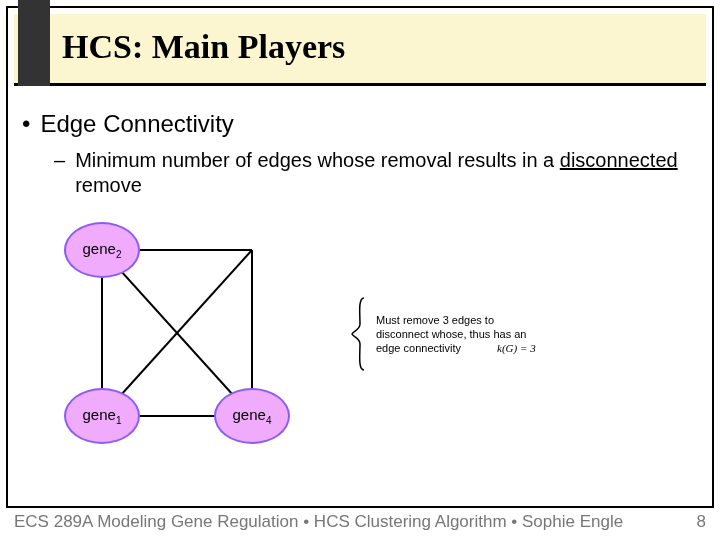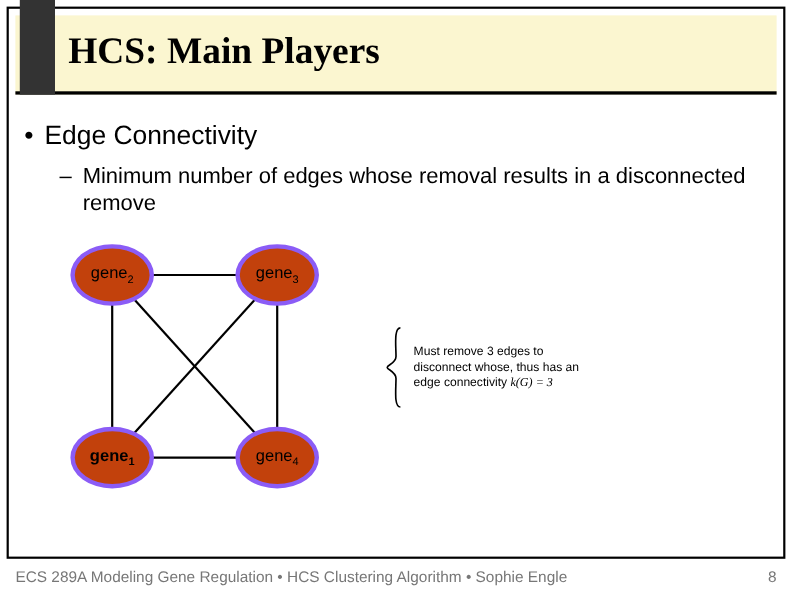--- a/index.html
+++ b/index.html
@@ -51,68 +51,68 @@
   .bullet-l1 .dot { margin: 0 10px 0 2px; }
   .bullet-l2 {
     display: flex;
     align-items: flex-start;
     font-size: 20px;
     color: #000;
     margin-left: 34px;
     line-height: 1.25;
   }
   .bullet-l2 .dash { margin-right: 10px; }
-  .underline { }
+  .underline { text-decoration: underline; }
   .graph-area {
     position: absolute;
     top: 110px; left: 36px;
     width: 260px; height: 240px;
   }
   .graph-svg {
     position: absolute;
     top: 0; left: 0;
     width: 260px; height: 240px;
   }
   .node {
     position: absolute;
     width: 76px; height: 56px;
-    background: #c2410c;
-    border: 4px solid #8b5cf6;
+    background: #f0abfc;
+    border: 2px solid #8b5cf6;
     border-radius: 50%;
     display: flex;
     align-items: center;
     justify-content: center;
     font-size: 15px;
   }
   .node sub { font-size: 10px; vertical-align: sub; }
   .n2 { top: 2px; left: 8px; }
   .n3 { top: 2px; left: 158px; }
-  .n1 { top: 168px; left: 8px; font-weight: bold; }
+  .n1 { top: 168px; left: 8px; }
   .n4 { top: 168px; left: 158px; }
   .annotation {
     position: absolute;
     top: 186px; left: 330px;
     width: 340px;
     font-size: 11px;
     line-height: 1.3;
     display: flex;
     align-items: center;
   }
   .brace-svg {
     flex: 0 0 auto;
     width: 18px; height: 76px;
     margin-right: 8px;
   }
-  .annotation .ital { font-family: "Times New Roman", serif; font-style: italic; }
+  .annotation .ital { font-family: "Times New Roman", serif; font-style: italic; margin-left: 33px; }
   .footer {
     position: absolute;
     bottom: 8px; left: 14px; right: 14px;
     display: flex;
     justify-content: space-between;
-    font-size: 14px;
+    font-size: 17px;
     color: #777;
   }
 </style>
 </head>
 <body>
 
 <div class="slide-border"></div>
 
 <div class="header-bar">
   <div class="header-block"></div>
@@ -138,23 +138,20 @@
       <line x1="46" y1="30" x2="196" y2="30" stroke="#000" stroke-width="2"></line>
       <line x1="46" y1="196" x2="196" y2="196" stroke="#000" stroke-width="2"></line>
       <line x1="46" y1="30" x2="46" y2="196" stroke="#000" stroke-width="2"></line>
       <line x1="196" y1="30" x2="196" y2="196" stroke="#000" stroke-width="2"></line>
       <line x1="46" y1="30" x2="196" y2="196" stroke="#000" stroke-width="2"></line>
       <line x1="196" y1="30" x2="46" y2="196" stroke="#000" stroke-width="2"></line>
     </svg>
     <div class="node n2">
       <span><span>gene</span><sub>2</sub></span>
     </div>
-    <div class="node n3">
-      <span><span>gene</span><sub>3</sub></span>
-    </div>
     <div class="node n1">
       <span><span>gene</span><sub>1</sub></span>
     </div>
     <div class="node n4">
       <span><span>gene</span><sub>4</sub></span>
     </div>
   </div>
 
   <div class="annotation">
     <svg class="brace-svg" viewBox="0 0 18 76">

